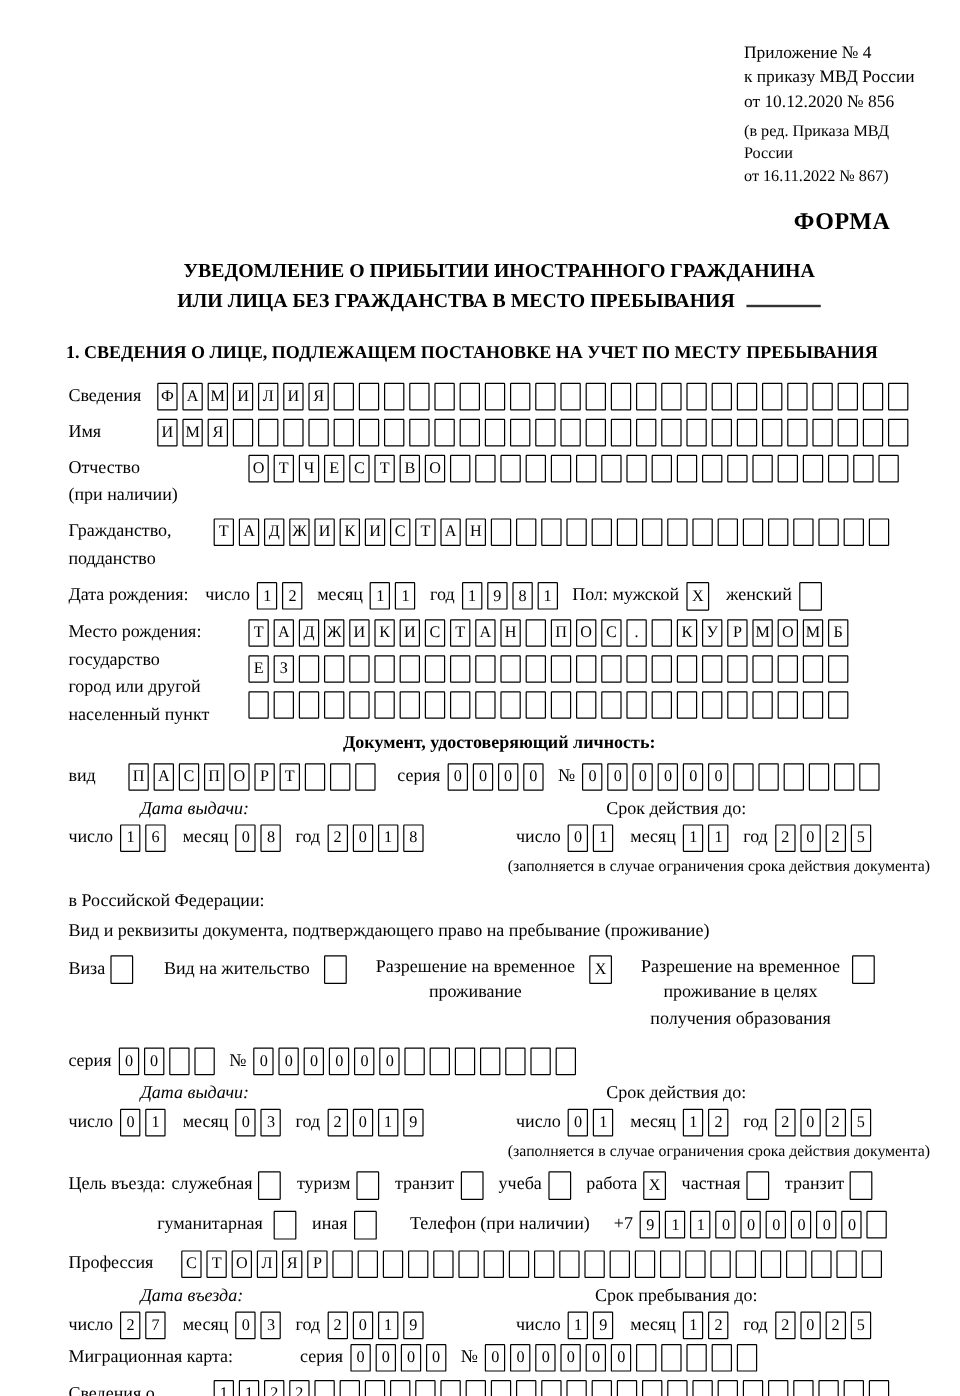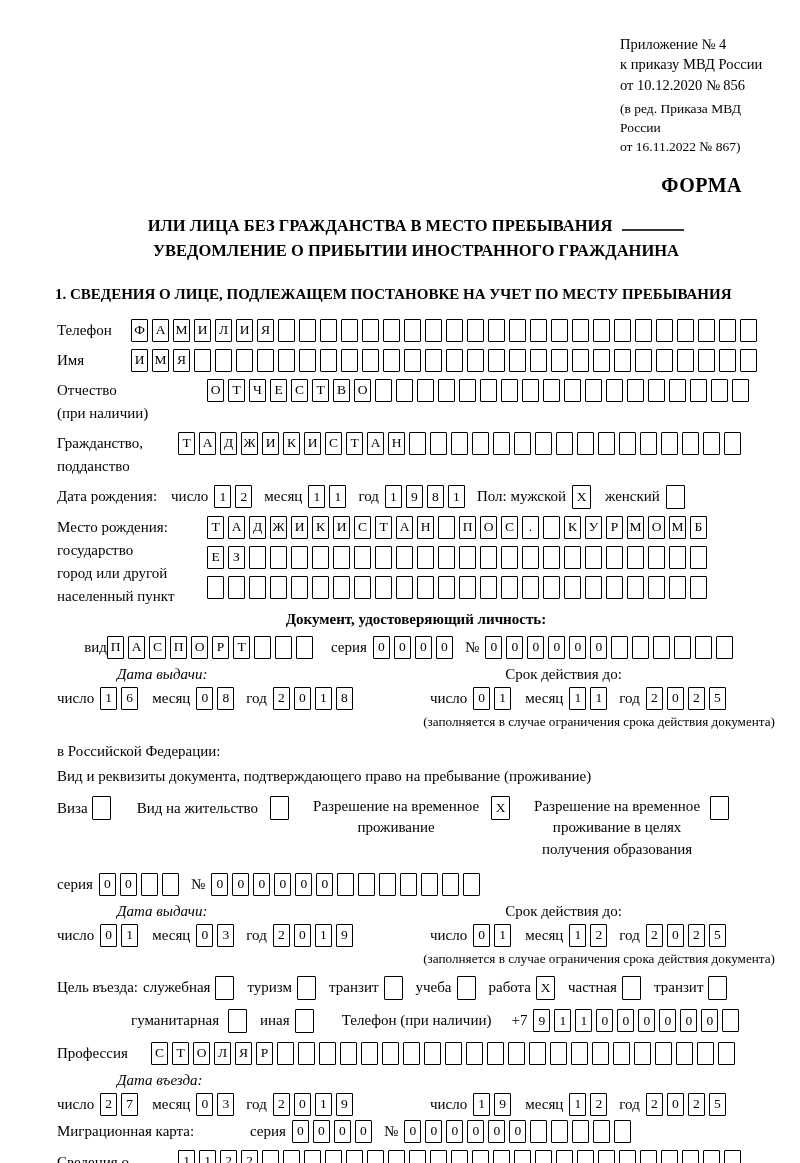--- a/index.html
+++ b/index.html
@@ -19,21 +19,21 @@
   .cells{display:inline-flex;flex:none;}
   .cell{box-sizing:border-box;flex:none;width:17px;height:23px;border:1.8px solid #000;border-radius:1px;
         margin-right:4px;display:inline-flex;align-items:center;justify-content:center;
         font-size:13.5px;background:#fff;}
   .cb .cell{width:19px;height:24px;}
 
   .frow{display:flex;align-items:center;margin-bottom:7px;font-size:15px;}
   .frow.top{align-items:flex-start;}
   .lbl{flex:none;}
   .lbl .ln{line-height:23px;}
-  .w74{width:74px;} .w94{width:94px;} .w121{width:121px;} .w150{width:150px;} .w50{width:50px;text-align:right;}
+  .w74{width:74px;} .w94{width:94px;} .w121{width:121px;} .w150{width:150px;} .w50{width:50px;}
 
   .stack{display:flex;flex-direction:column;}
   .stack .cells{margin-bottom:7px;}
 
   .dlbl{margin-right:6px;flex:none;}
   .gap14{margin-left:14px;} .gap10{margin-left:10px;} .gap8{margin-left:8px;} .gap24{margin-left:24px;}
 
   .center-b{text-align:center;font-weight:bold;font-size:15px;margin:3px 0 8px;}
   .dualhdr{display:flex;font-size:15px;margin-bottom:4px;}
   .dualhdr .l{width:373px;text-align:left;box-sizing:border-box;padding-left:60px;font-style:italic;}
@@ -60,28 +60,28 @@
     <div>к приказу МВД России</div>
     <div>от 10.12.2020 № 856</div>
   </div>
   <div class="edition">
     <div>(в ред. Приказа МВД России</div>
     <div>от 16.11.2022 № 867)</div>
   </div>
   <div class="forma">ФОРМА</div>
 
   <div class="title">
+    <div>УВЕДОМЛЕНИЕ О ПРИБЫТИИ ИНОСТРАННОГО ГРАЖДАНИНА</div>
     <div><span>ИЛИ ЛИЦА БЕЗ ГРАЖДАНСТВА В МЕСТО ПРЕБЫВАНИЯ</span><span class="blank"></span></div>
-    <div>УВЕДОМЛЕНИЕ О ПРИБЫТИИ ИНОСТРАННОГО ГРАЖДАНИНА</div>
   </div>
 
   <div class="sect">1. СВЕДЕНИЯ О ЛИЦЕ, ПОДЛЕЖАЩЕМ ПОСТАНОВКЕ НА УЧЕТ ПО МЕСТУ ПРЕБЫВАНИЯ</div>
 
   <div class="frow">
-    <span class="lbl w74">Телефон</span>
+    <span class="lbl w74">Сведения</span>
     <span class="cells">
         <span class="cell">Ф</span>
         <span class="cell">А</span>
         <span class="cell">М</span>
         <span class="cell">И</span>
         <span class="cell">Л</span>
         <span class="cell">И</span>
         <span class="cell">Я</span>
         <span class="cell"></span>
         <span class="cell"></span>
@@ -611,20 +611,21 @@
         <span class="cell"></span>
         <span class="cell"></span>
         <span class="cell"></span>
         <span class="cell"></span>
         <span class="cell"></span>
       </span>
   </div>
 
   <div class="dualhdr">
     <span class="l">Дата въезда:</span>
+    <span class="r">Срок пребывания до:</span>
   </div>
   <div class="dualrow">
     <span class="l">
       <span class="dlbl">число</span>
       <span class="cells">
           <span class="cell">2</span>
           <span class="cell">7</span>
         </span>
       <span class="dlbl gap10">месяц</span>
       <span class="cells">

